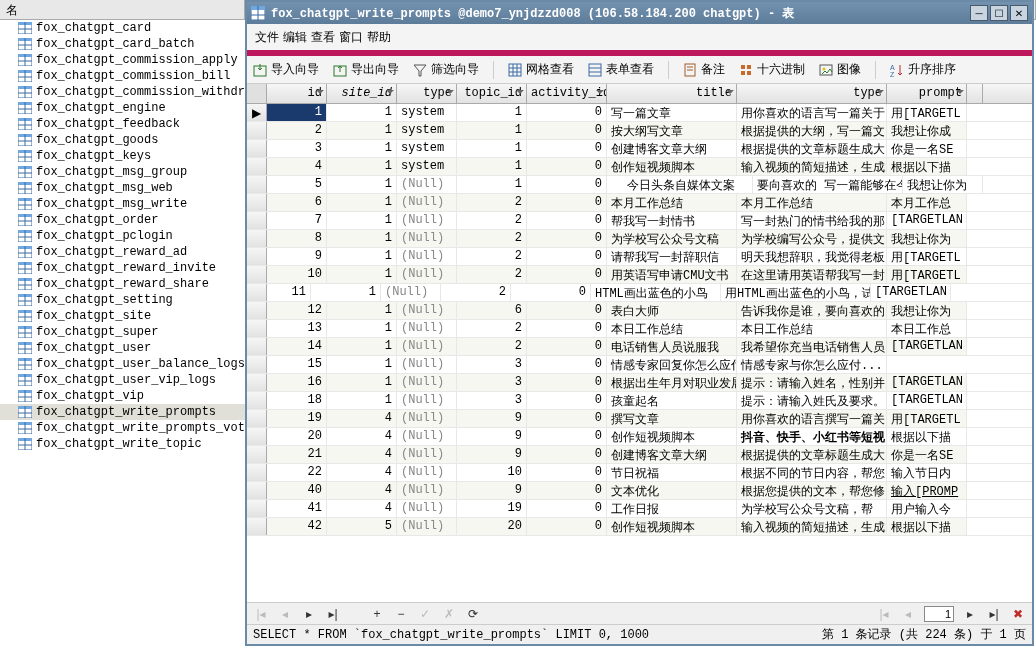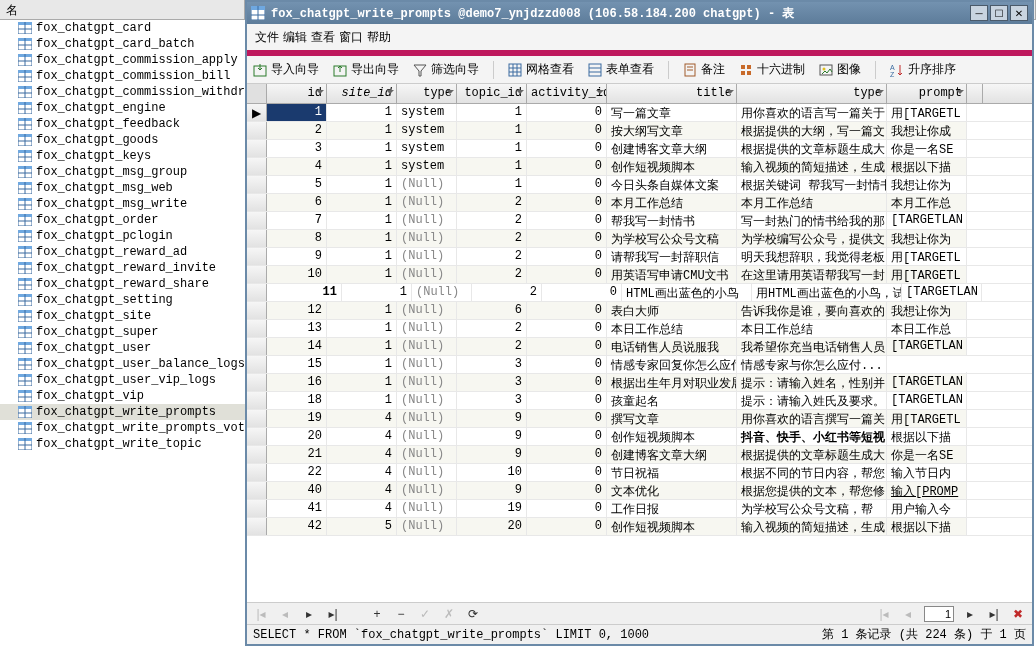--- a/index.html
+++ b/index.html
@@ -536,22 +536,22 @@
           <div class="gcell" style="width: 150px;">输入视频的简短描述，生成</div>
           <div class="gcell" style="width: 80px;">根据以下描</div>
         </div>
         <div class="grow">
           <div class="rowhead"></div>
           <div class="gcell num" style="width: 60px;">5</div>
           <div class="gcell num" style="width: 70px;">1</div>
           <div class="gcell null" style="width: 60px;">(Null)</div>
           <div class="gcell num" style="width: 70px;">1</div>
           <div class="gcell num" style="width: 80px;">0</div>
-          <div class="gcell" style="width: 130px;">今日头条自媒体文案</div>
-          <div class="gcell" style="width: 150px;">根据关键词 帮我写一封情书</div>
+          <div class="gcell" style="width: 130px; margin-left: 16px;">今日头条自媒体文案</div>
+          <div class="gcell" style="width: 150px;">要向喜欢的 写一篇能够在今</div>
           <div class="gcell" style="width: 80px;">我想让你为</div>
         </div>
         <div class="grow">
           <div class="rowhead"></div>
           <div class="gcell num" style="width: 60px;">6</div>
           <div class="gcell num" style="width: 70px;">1</div>
           <div class="gcell null" style="width: 60px;">(Null)</div>
           <div class="gcell num" style="width: 70px;">2</div>
           <div class="gcell num" style="width: 80px;">0</div>
           <div class="gcell" style="width: 130px;">本月工作总结</div>
@@ -597,21 +597,21 @@
           <div class="gcell num" style="width: 70px;">1</div>
           <div class="gcell null" style="width: 60px;">(Null)</div>
           <div class="gcell num" style="width: 70px;">2</div>
           <div class="gcell num" style="width: 80px;">0</div>
           <div class="gcell" style="width: 130px;">用英语写申请CMU文书</div>
           <div class="gcell" style="width: 150px;">在这里请用英语帮我写一封</div>
           <div class="gcell" style="width: 80px;">用[TARGETL</div>
         </div>
         <div class="grow">
           <div class="rowhead"></div>
-          <div class="gcell num" style="width: 75px; font-weight: bold;">11</div>
+          <div class="gcell num" style="width: 44px;">11</div>
           <div class="gcell num" style="width: 70px;">1</div>
           <div class="gcell null" style="width: 60px;">(Null)</div>
           <div class="gcell num" style="width: 70px;">2</div>
           <div class="gcell num" style="width: 80px;">0</div>
           <div class="gcell" style="width: 130px;">HTML画出蓝色的小鸟</div>
           <div class="gcell" style="width: 150px;">用HTML画出蓝色的小鸟，试</div>
           <div class="gcell" style="width: 80px;">[TARGETLAN</div>
         </div>
         <div class="grow">
           <div class="rowhead"></div>

